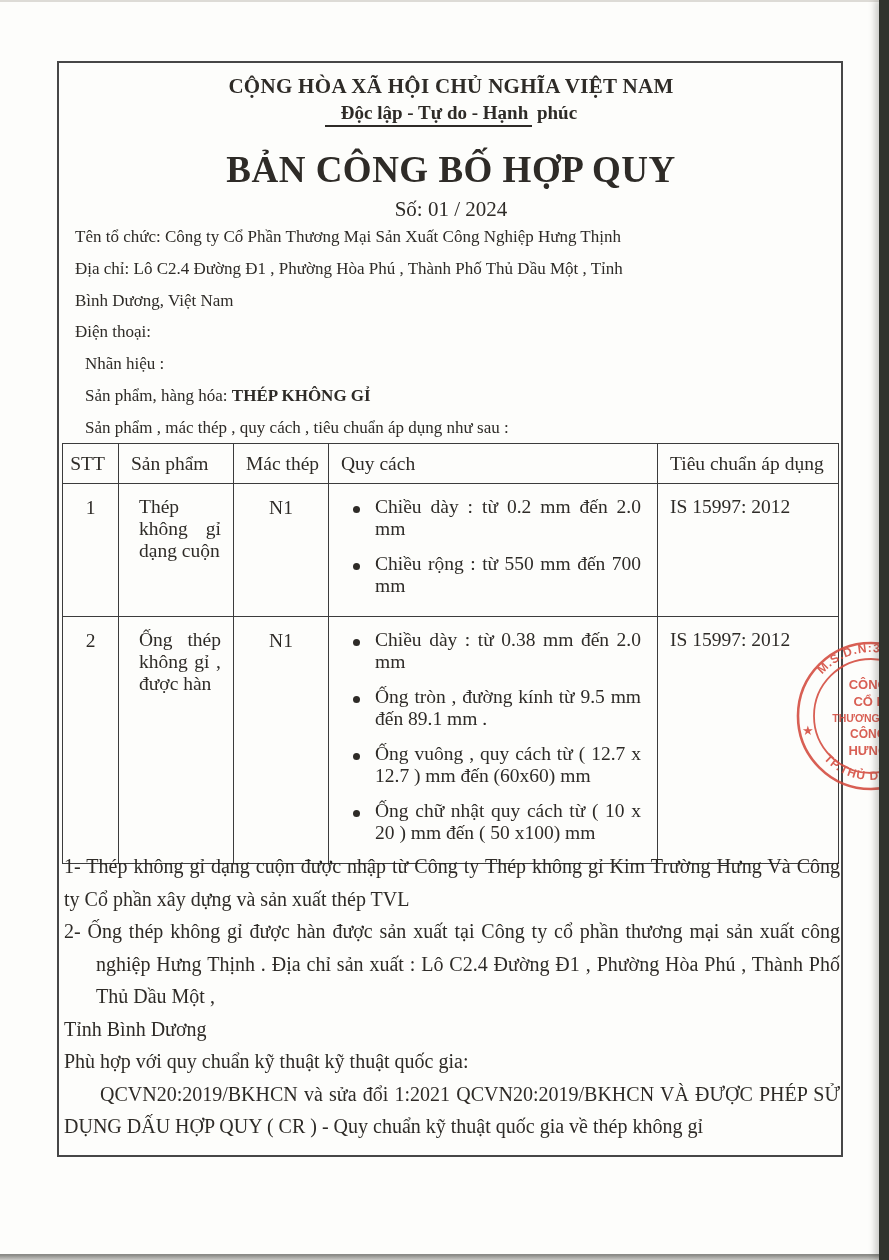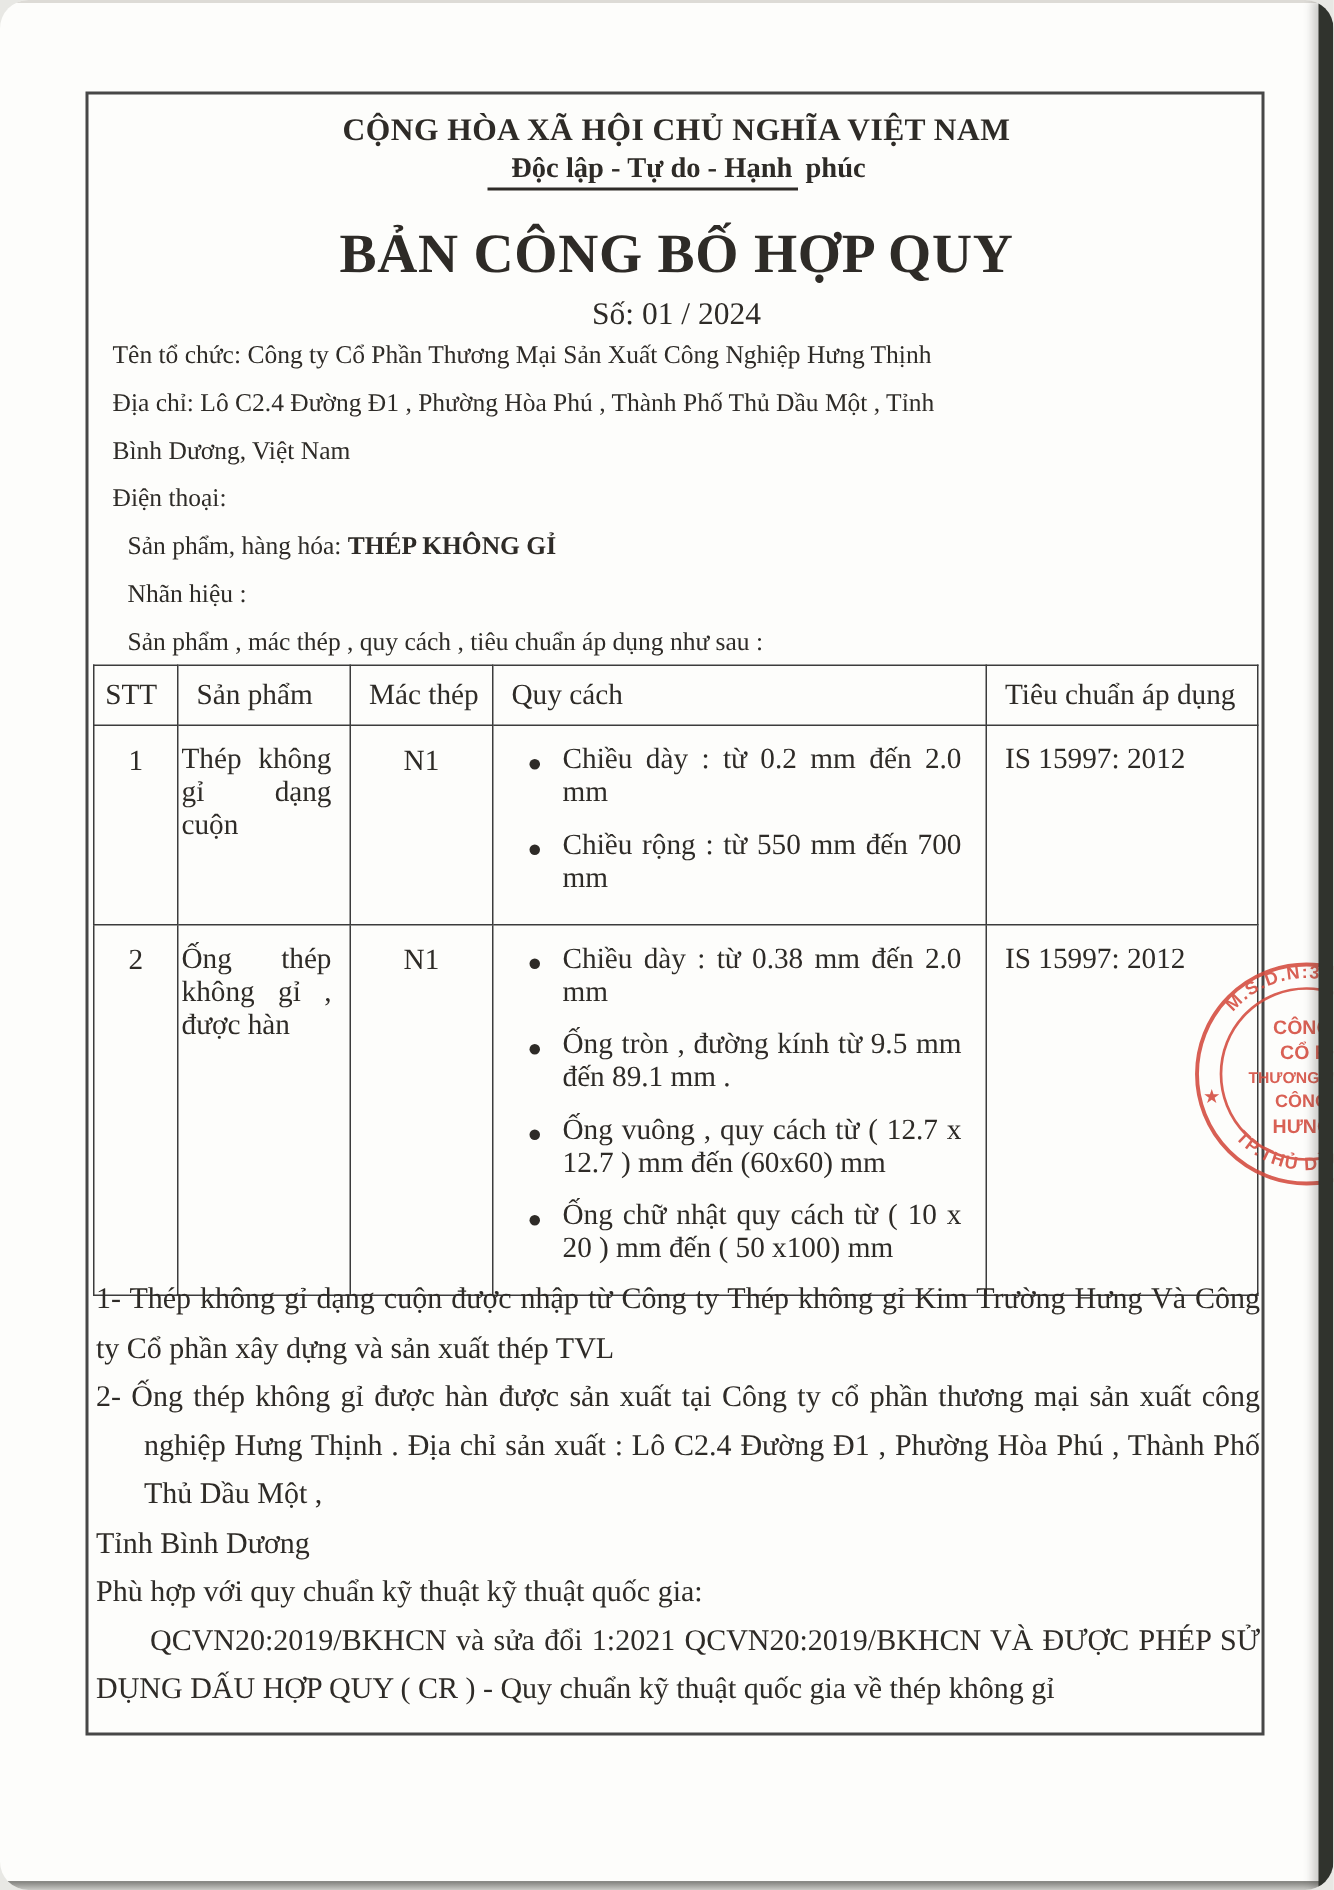--- a/index.html
+++ b/index.html
@@ -1,21 +1,20 @@
 <!DOCTYPE html>
 <html><head>
 <meta charset="utf-8">
 <style>
   html,body{margin:0;padding:0;background:#e8e8e4;}
   .page{
     position:relative;width:889px;height:1260px;margin:0 auto;
     background:#fdfdfb;overflow:hidden;
     font-family:"Liberation Serif","DejaVu Serif",serif;
     color:#2e2b27;
-    border-radius:19px;
   }
   .scan-top-line{position:absolute;left:0;top:0;width:889px;height:2px;background:#dddbd6;}
   .scan-right-bar{position:absolute;left:879px;top:0;width:10px;height:1260px;background:#30332d;box-shadow:-4px 0 6px rgba(60,60,55,.25);z-index:30;}
   .scan-bottom-line{position:absolute;left:0;bottom:0;width:889px;height:6px;background:linear-gradient(#8a8a86 1px,#c9c9c5);z-index:25;}
   .border-box{position:absolute;left:57px;top:61px;width:786px;height:1096px;border:2px solid #474747;box-sizing:border-box;}
 
   .nat-line{position:absolute;left:57px;top:74px;width:788px;text-align:center;font-weight:bold;font-size:21px;letter-spacing:.3px;}
   .motto{position:absolute;left:57px;top:102px;width:788px;text-align:center;font-weight:bold;font-size:19px;}
   .motto-u{border-bottom:2px solid #2e2b27;padding:0 4px 2px 16px;}
   .doc-title{position:absolute;left:57px;top:148px;width:788px;text-align:center;font-weight:bold;font-size:37px;letter-spacing:.5px;}
@@ -28,21 +27,21 @@
   table.spec{
     position:absolute;left:62px;top:443px;width:776px;
     border-collapse:collapse;table-layout:fixed;
     font-size:19.5px;
   }
   table.spec th,table.spec td{border:1.6px solid #3c3c3c;vertical-align:top;font-weight:normal;box-sizing:border-box;}
   th.h-stt,td.c-stt{text-align:center;}
   table.spec th{height:40px;text-align:left;padding:6px 6px 6px 12px;vertical-align:middle;margin-left:18px;}
   table.spec th.h-stt{padding-left:0;text-align:center;}
   td.c-stt{padding-top:13px;}
-  td.c-sp{padding:12px 12px 6px 2px;text-align:justify;}
+  td.c-sp{padding:12px 12px 6px 20px;text-align:justify;}
   td.c-mt{text-align:center;padding-top:13px;}
   td.c-qc{padding:12px 16px 6px 24px;}
   td.c-tc{padding:12px 8px 6px 12px;}
   tr.r1 td{height:100px;}
   tr.r2 td{height:234px;}
   .qc-item{display:flex;gap:15px;margin-bottom:13px;}
   .qc-bullet{flex:0 0 7px;width:7px;height:7px;border-radius:50%;background:#2e2b27;margin-top:10px;}
   .qc-text{text-align:justify;flex:1 1 auto;}
 
   .notes{position:absolute;left:64px;top:850px;width:776px;font-size:20px;line-height:32.5px;}
@@ -67,22 +66,22 @@
   <div class="motto"><span class="motto-u">Độc lập - Tự do - Hạnh</span><span> phúc</span></div>
 
   <div class="doc-title">BẢN CÔNG BỐ HỢP QUY</div>
   <div class="doc-no">Số: 01 / 2024</div>
 
   <div class="info">
     <div>Tên tổ chức: Công ty Cổ Phần Thương Mại Sản Xuất Công Nghiệp Hưng Thịnh</div>
     <div>Địa chỉ: Lô C2.4 Đường Đ1 , Phường Hòa Phú , Thành Phố Thủ Dầu Một , Tỉnh</div>
     <div>Bình Dương, Việt Nam</div>
     <div>Điện thoại:</div>
+    <div class="ind">Nhãn hiệu :</div>
     <div class="ind"><span>Sản phẩm, hàng hóa: </span><span class="bold">THÉP KHÔNG GỈ</span></div>
-    <div class="ind">Nhãn hiệu :</div>
     <div class="ind">Sản phẩm , mác thép , quy cách , tiêu chuẩn áp dụng như sau :</div>
   </div>
 
   <table class="spec">
     <colgroup>
       <col style="width:56px">
         <col style="width:115px">
         <col style="width:95px">
         <col style="width:329px">
         <col style="width:181px">

